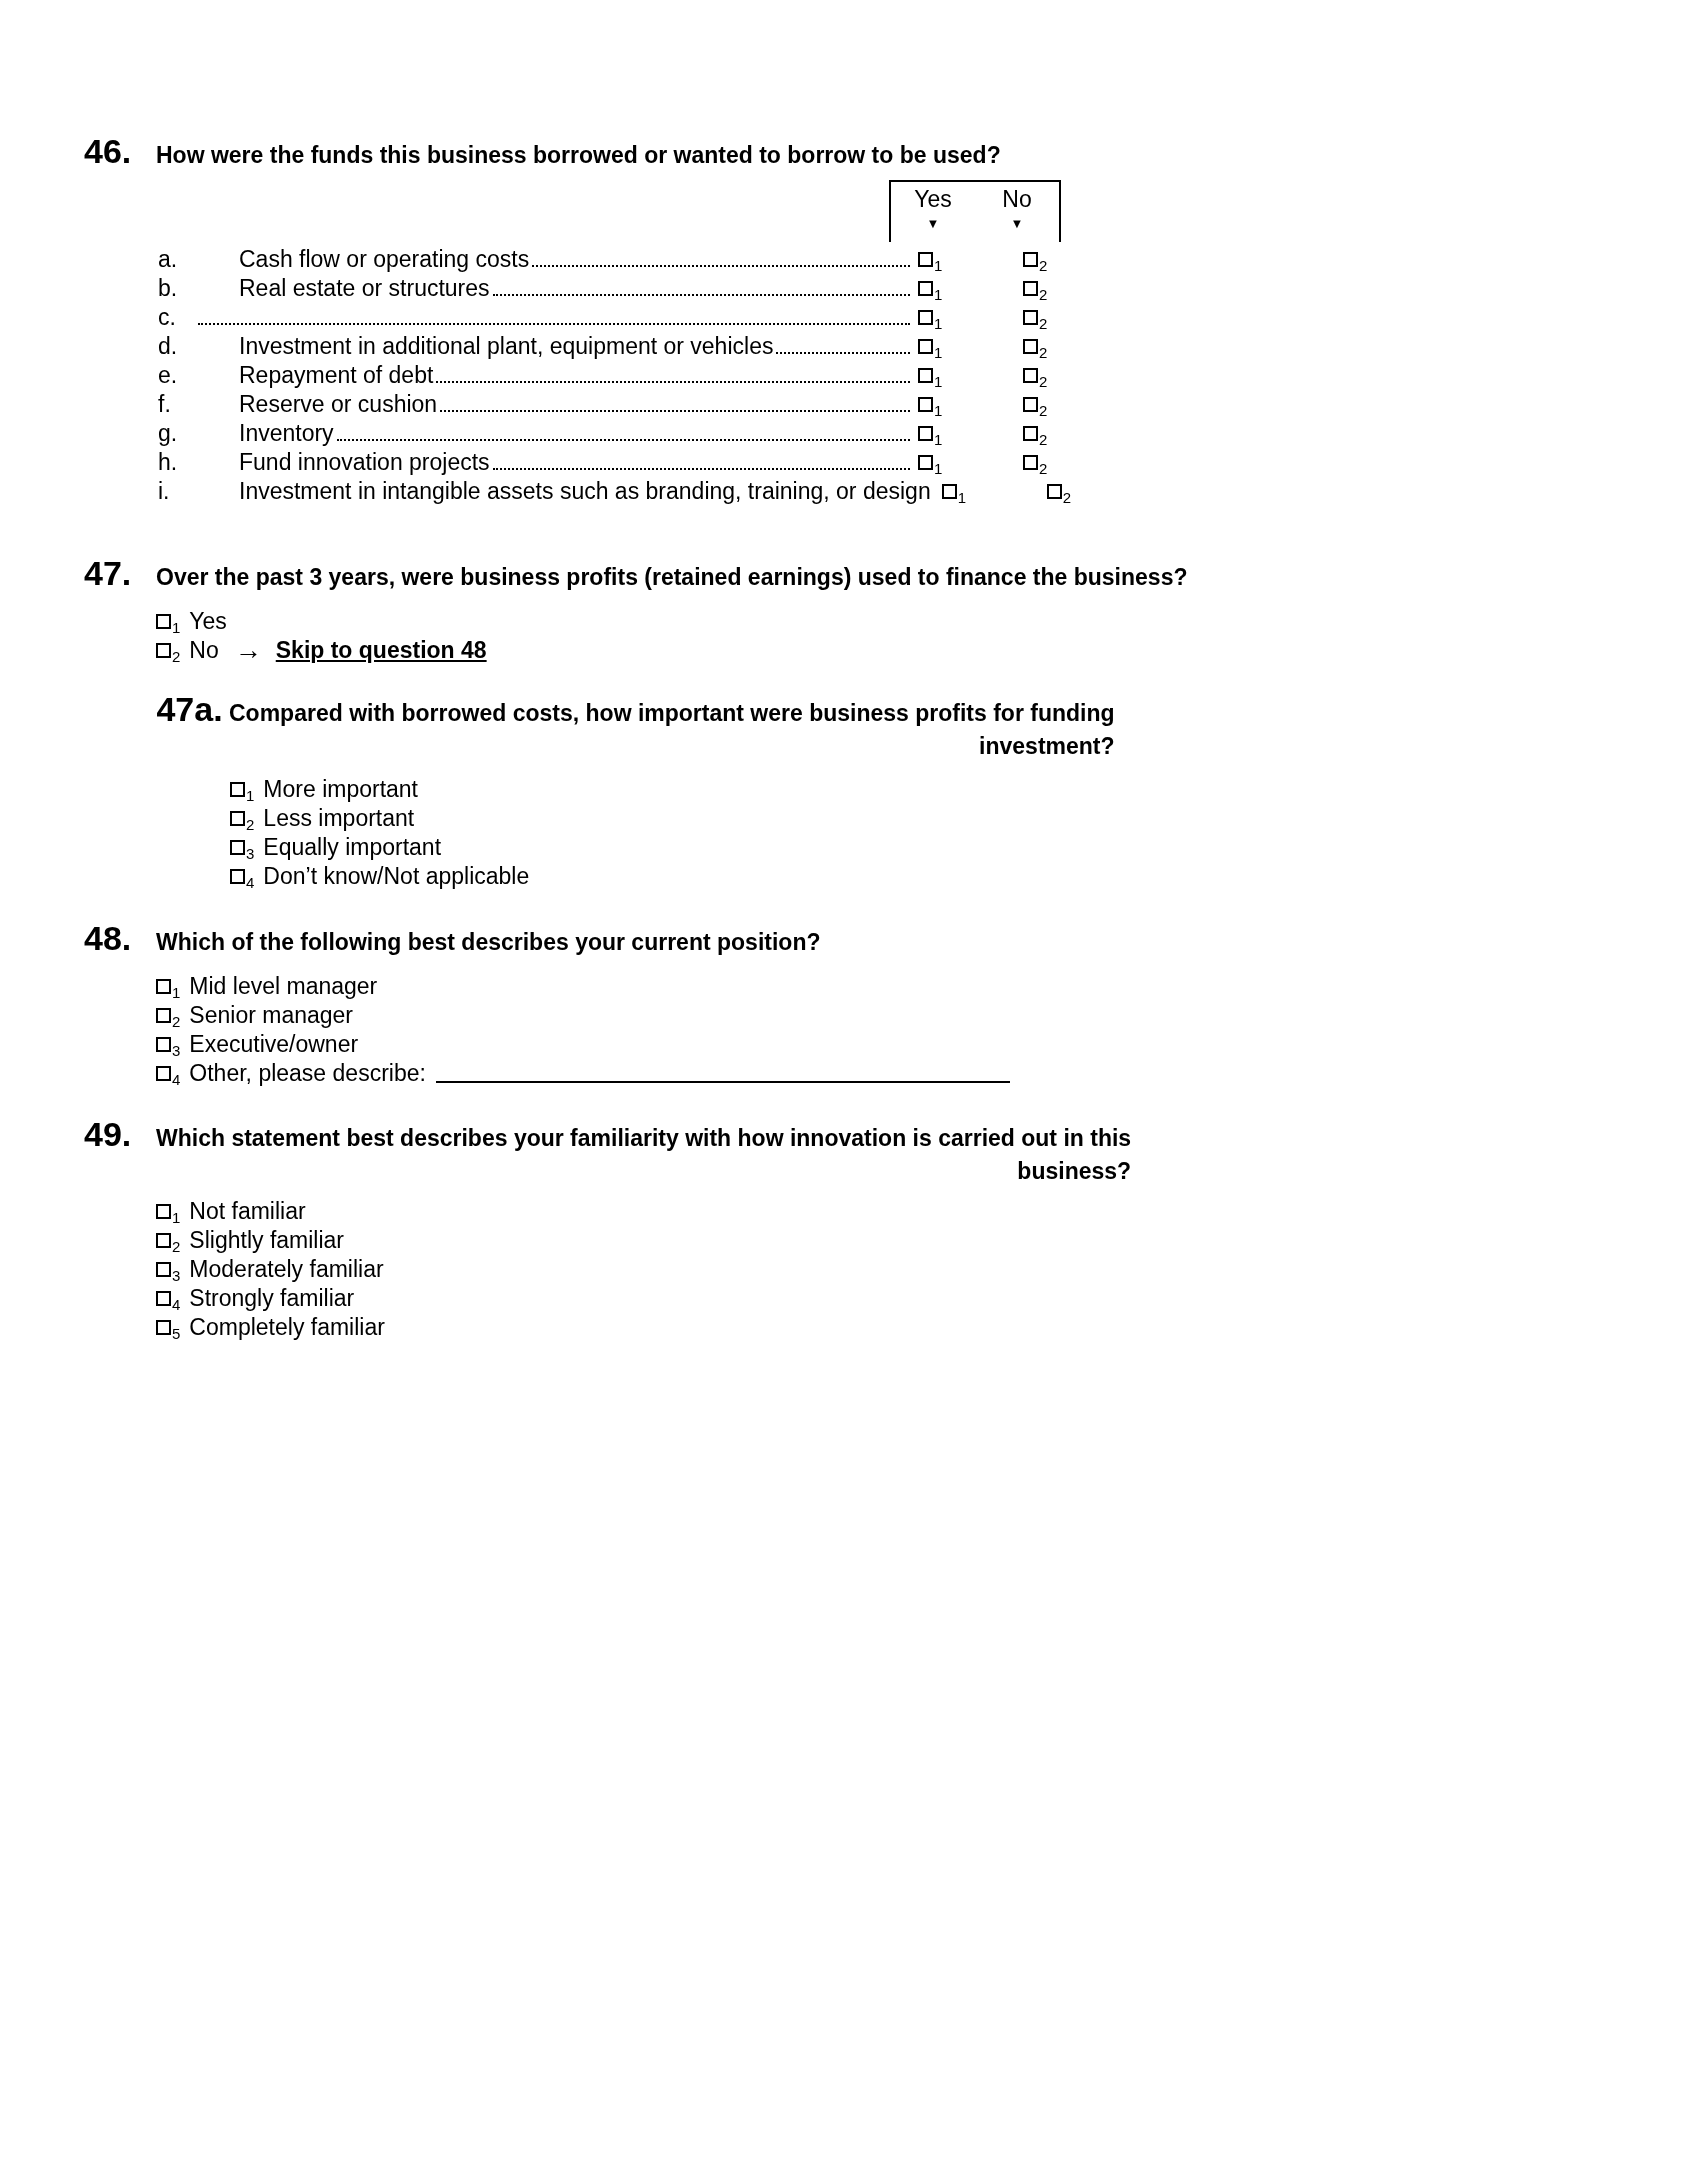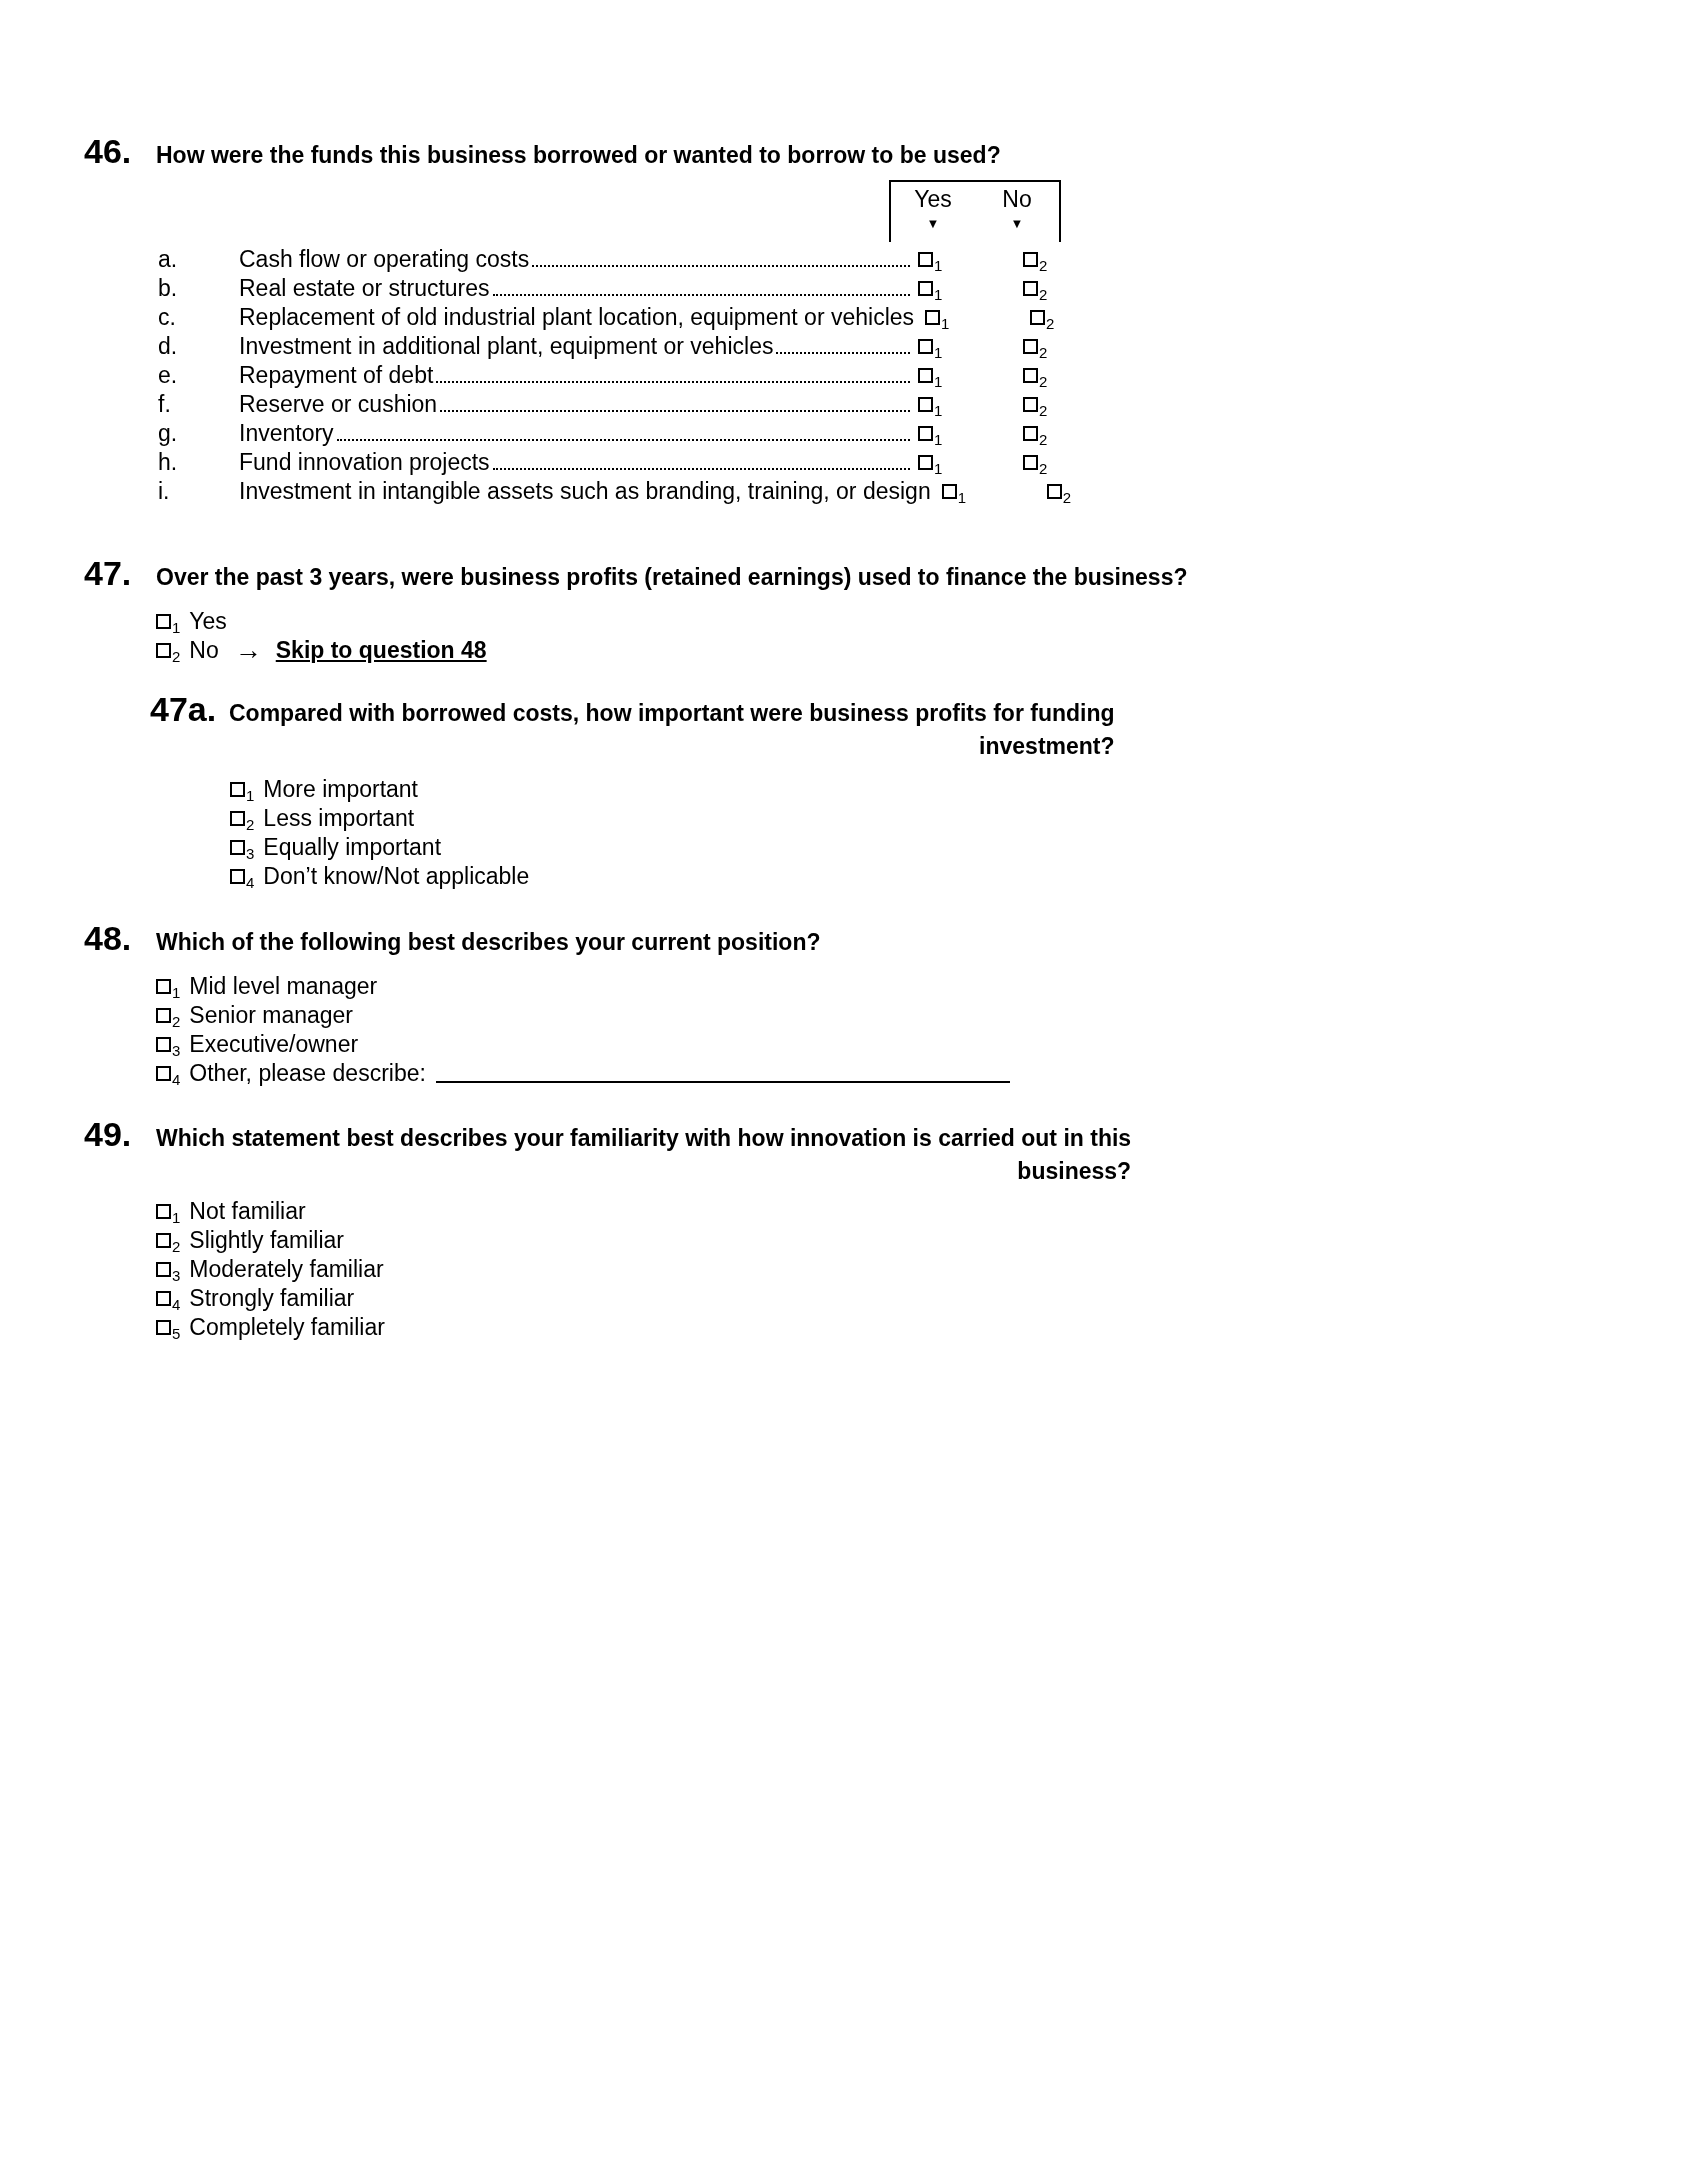--- a/index.html
+++ b/index.html
@@ -6,21 +6,21 @@
   html, body { background: #ffffff; }
   body {
     width: 1683px; height: 2178px;
     font-family: "Liberation Sans", sans-serif;
     color: #000; font-size: 23px;
   }
   .page { position: relative; width: 1683px; height: 2178px; background: #fff; overflow: hidden; }
 
   .qhead { position: absolute; display: flex; align-items: baseline; }
   .qnum  { font-size: 34px; font-weight: 700; width: 72px; flex: none; }
-  .qnum.sub { width: 79px; }
+  .qnum.sub { width: 79px; text-align: center; }
   .qtext { font-size: 23px; font-weight: 700; white-space: pre-line; line-height: 33px; max-width: 1089px; text-align: right; }
 
   
   .ynbox {
     position: absolute; left: 889px; top: 180px;
     width: 172px; height: 62px;
     border: 2px solid #000; border-bottom: none;
     display: flex;
   }
   .yncol { flex: 1; display: flex; flex-direction: column; align-items: center; padding-top: 4px; }
@@ -96,21 +96,20 @@
           <span class="box"></span>
           <span class="sub">1</span>
         </span>
       <span class="cb no-cb">
           <span class="box"></span>
           <span class="sub">2</span>
         </span>
     </div>
     <div class="item-row">
       <span class="letter">c.</span>
-      <span class="itext">Replacement of old industrial plant location, equipment or vehicles</span>
       <span class="leader"></span>
       <span class="cb yes-cb">
           <span class="box"></span>
           <span class="sub">1</span>
         </span>
       <span class="cb no-cb">
           <span class="box"></span>
           <span class="sub">2</span>
         </span>
     </div>

